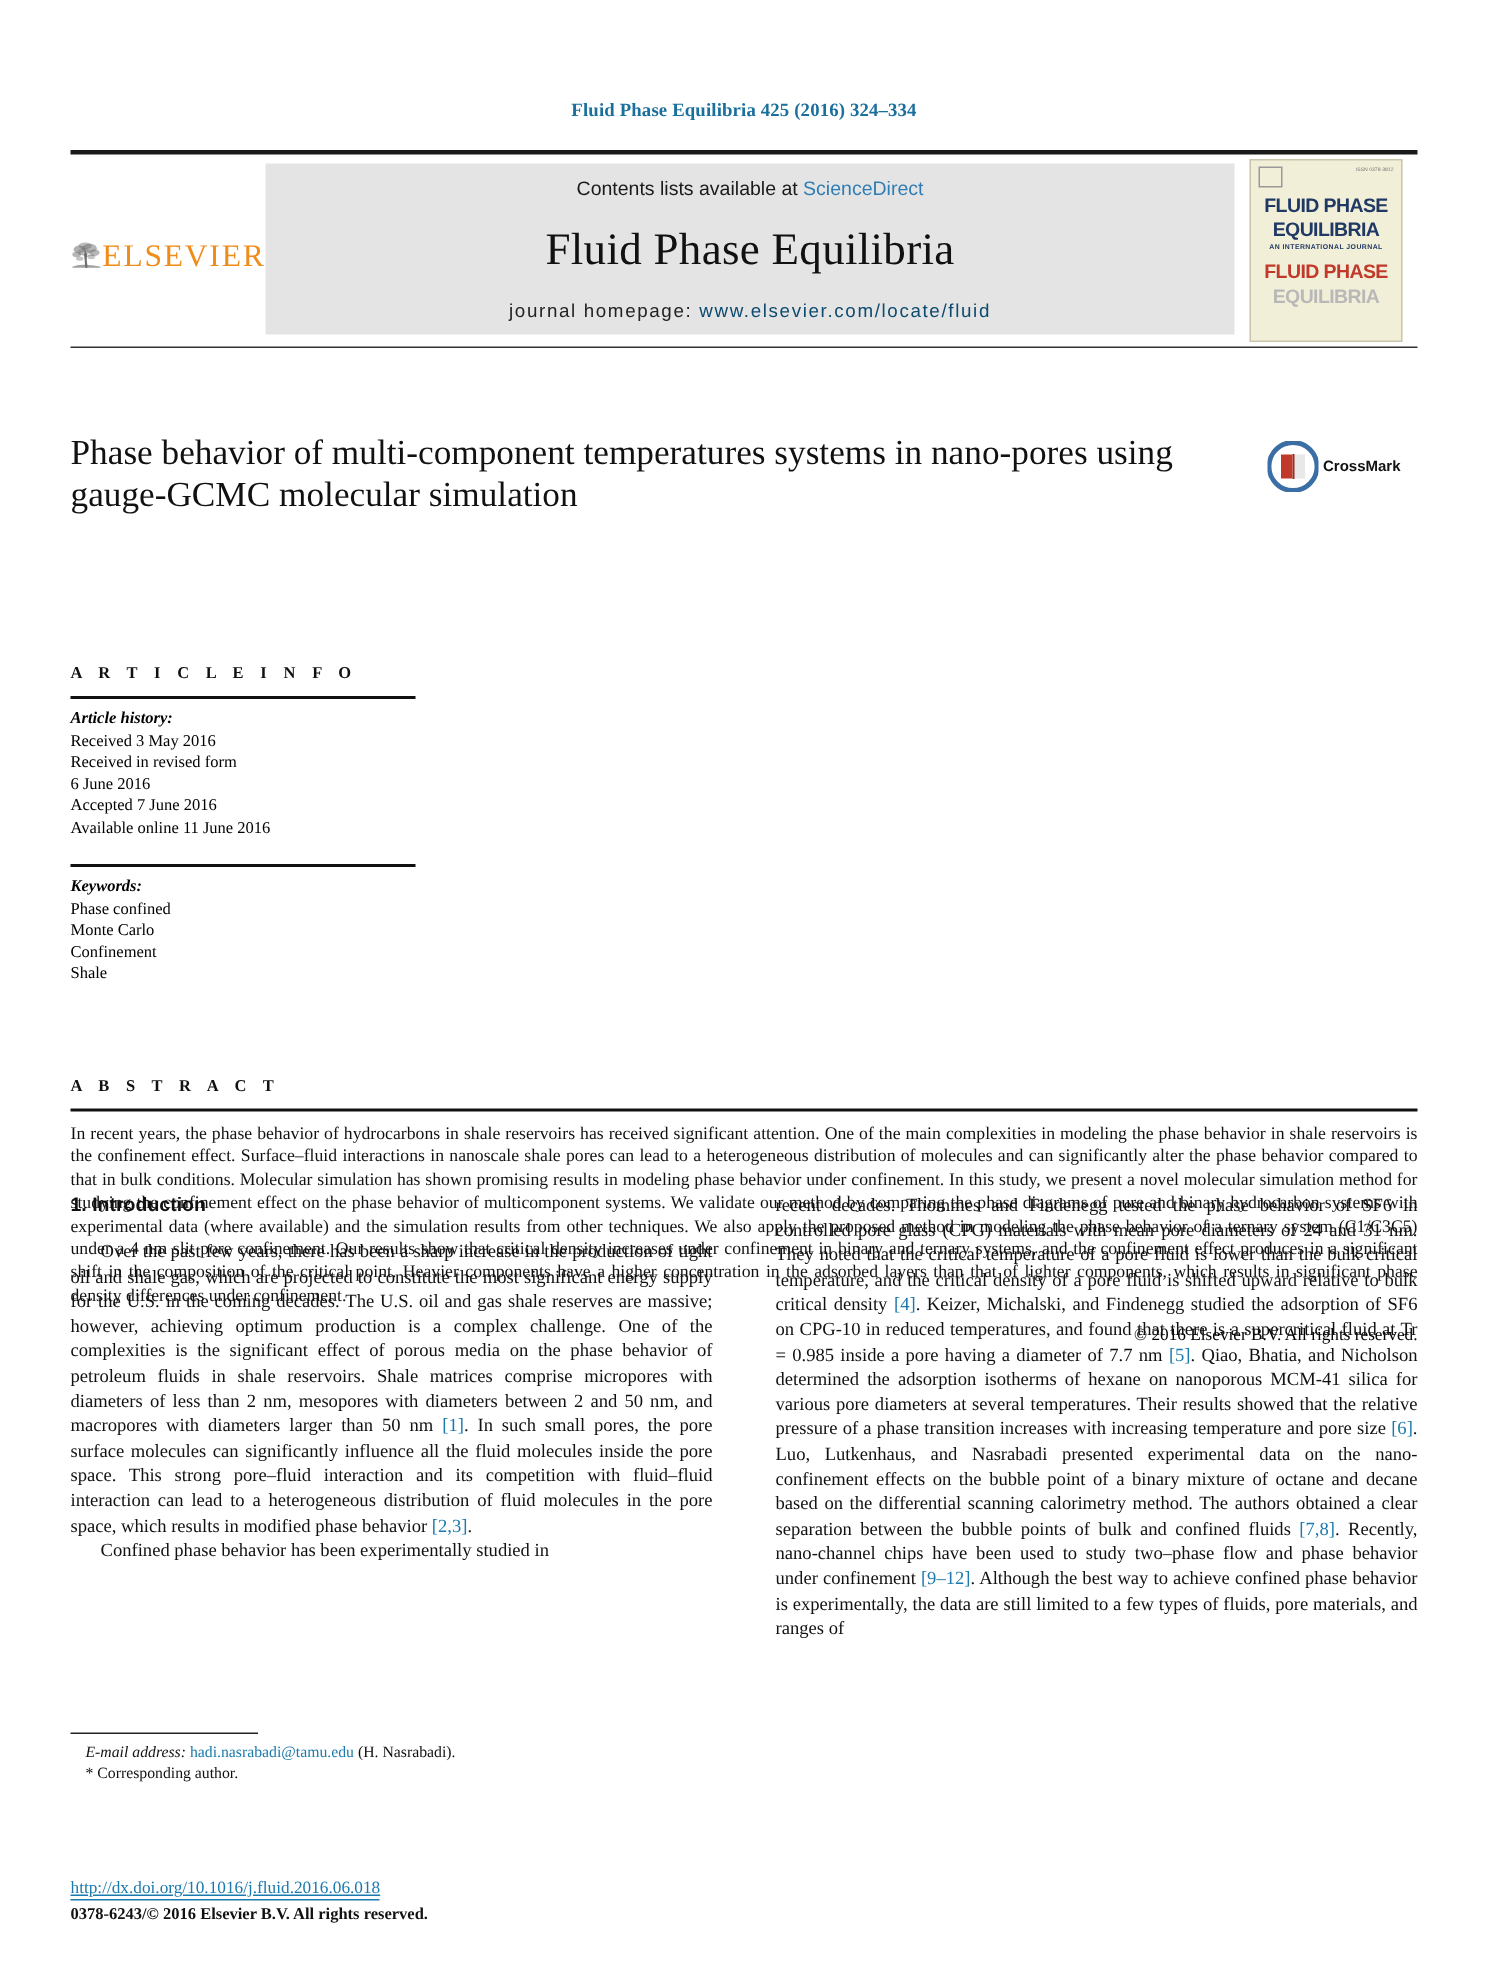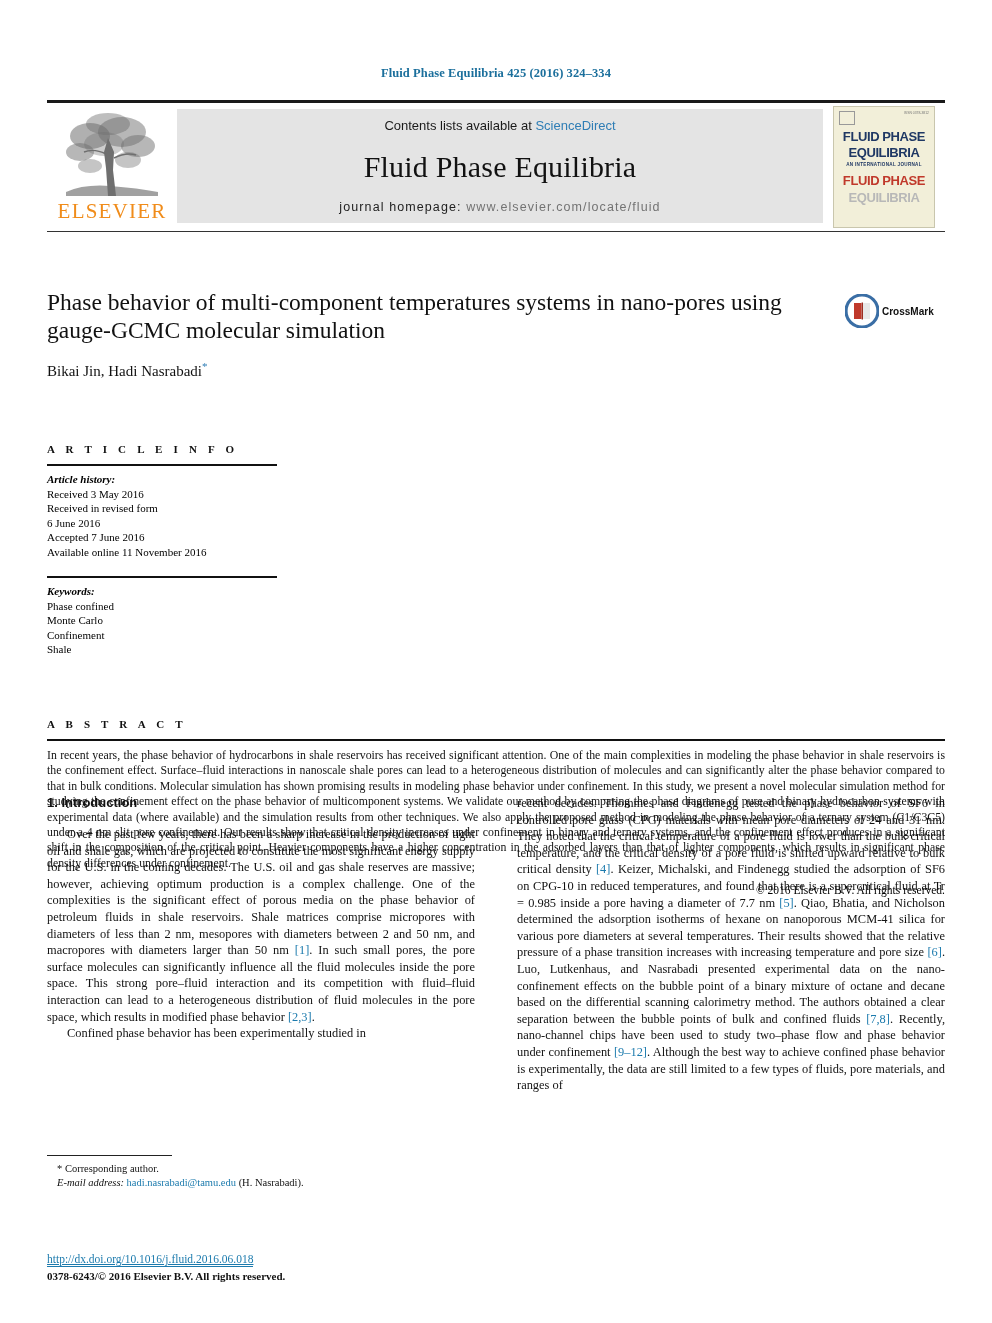--- a/index.html
+++ b/index.html
@@ -46,21 +46,21 @@
     height: 132px;
     box-sizing: border-box;
     display: flex;
     flex-direction: row;
     align-items: stretch;
   }
   .elsevier-logo {
     width: 130px;
     flex: 0 0 130px;
     display: flex;
-    flex-direction: column;
+    flex-direction: row;
     align-items: center;
     justify-content: flex-start;
     padding-top: 5px;
     box-sizing: border-box;
   }
   .elsevier-tree {
     width: 104px;
     height: 92px;
     display: block;
   }
@@ -97,21 +97,21 @@
     color: #111;
     letter-spacing: 0.2px;
   }
   .homepage-line {
     font-family: "Liberation Sans", sans-serif;
     font-size: 12.5px;
     letter-spacing: 1.1px;
     color: #222;
   }
   .homepage-line .url {
-    color: #737373;
+    color: #0c4a6e;
   }
   .cover-thumb {
     flex: 0 0 122px;
     width: 122px;
     display: flex;
     align-items: center;
     justify-content: center;
   }
   .cover-img {
     width: 100px;
@@ -348,21 +348,20 @@
         <div class="cover-band cb2">EQUILIBRIA</div>
         <div class="cover-band cb3">AN INTERNATIONAL JOURNAL</div>
         <div class="cover-band cb4">FLUID PHASE</div>
         <div class="cover-band cb5">EQUILIBRIA</div>
       </div>
     </div>
   </div>
 
   <div class="title-block">
     <h1 class="paper-title">Phase behavior of multi-component temperatures systems in nano-pores using gauge-GCMC molecular simulation</h1>
-    <div class="authors"><span>Bikai Jin, Hadi Nasrabadi</span><span class="star">*</span></div>
   </div>
 
   <div class="crossmark">
     <svg class="cm-badge" viewBox="0 0 34 34">
       <circle cx="17" cy="17" r="16" fill="none" stroke="#3a6ea5" stroke-width="3.2"></circle>
       <circle cx="17" cy="17" r="12.6" fill="#ffffff"></circle>
       <path d="M9 9 h7.5 v16 h-7.5 z" fill="#c0392b"></path>
       <path d="M17.5 9 h7.5 v16 h-7.5 z" fill="#e8e8e8"></path>
       <path d="M16.6 8.6 h1.4 v16.8 h-1.4 z" fill="#9b2d22"></path>
     </svg>
@@ -373,21 +372,21 @@
 
     <div class="col-info">
       <div class="sec-head">A R T I C L E   I N F O</div>
       <div class="rule-thick"></div>
       <div class="info-group">
         <div class="lbl info-line">Article history:</div>
         <div class="info-line">Received 3 May 2016</div>
         <div class="info-line">Received in revised form</div>
         <div class="info-line">6 June 2016</div>
         <div class="info-line">Accepted 7 June 2016</div>
-        <div class="info-line">Available online 11 November 2016</div>
+        <div class="info-line">Available online 11 June 2016</div>
       </div>
       <div class="kw-rule"></div>
       <div class="info-group">
         <div class="lbl info-line">Keywords:</div>
         <div class="info-line">Phase confined</div>
         <div class="info-line">Monte Carlo</div>
         <div class="info-line">Confinement</div>
         <div class="info-line">Shale</div>
       </div>
     </div>
@@ -411,22 +410,22 @@
 
     <div class="bgap"></div>
 
     <div class="bcol">
       <p class="para cont"><span>recent decades. Thommes and Findenegg tested the phase behavior of SF6 in controlled pore glass (CPG) materials with mean pore diameters of 24 and 31 nm. They noted that the critical temperature of a pore fluid is lower than the bulk critical temperature, and the critical density of a pore fluid is shifted upward relative to bulk critical density </span><span class="ref">[4]</span><span>. Keizer, Michalski, and Findenegg studied the adsorption of SF6 on CPG-10 in reduced temperatures, and found that there is a supercritical fluid at Tr = 0.985 inside a pore having a diameter of 7.7 nm </span><span class="ref">[5]</span><span>. Qiao, Bhatia, and Nicholson determined the adsorption isotherms of hexane on nanoporous MCM-41 silica for various pore diameters at several temperatures. Their results showed that the relative pressure of a phase transition increases with increasing temperature and pore size </span><span class="ref">[6]</span><span>. Luo, Lutkenhaus, and Nasrabadi presented experimental data on the nano-confinement effects on the bubble point of a binary mixture of octane and decane based on the differential scanning calorimetry method. The authors obtained a clear separation between the bubble points of bulk and confined fluids </span><span class="ref">[7,8]</span><span>. Recently, nano-channel chips have been used to study two–phase flow and phase behavior under confinement </span><span class="ref">[9–12]</span><span>. Although the best way to achieve confined phase behavior is experimentally, the data are still limited to a few types of fluids, pore materials, and ranges of</span></p>
     </div>
   </div>
 
   <div class="footnote">
     <div class="fn-rule"></div>
+    <div class="fn-line"><span class="ital">E-mail address:</span> <span class="mail">hadi.nasrabadi@tamu.edu</span> <span>(H. Nasrabadi).</span></div>
     <div class="fn-line"><span>*</span> <span>Corresponding author.</span></div>
-    <div class="fn-line"><span class="ital">E-mail address:</span> <span class="mail">hadi.nasrabadi@tamu.edu</span> <span>(H. Nasrabadi).</span></div>
   </div>
 
   <div class="doi-block">
     <a class="doi-link" href="#">http://dx.doi.org/10.1016/j.fluid.2016.06.018</a>
     <div class="issn-line">0378-6243/© 2016 Elsevier B.V. All rights reserved.</div>
   </div>
 
 </div>
 
 </body></html>

